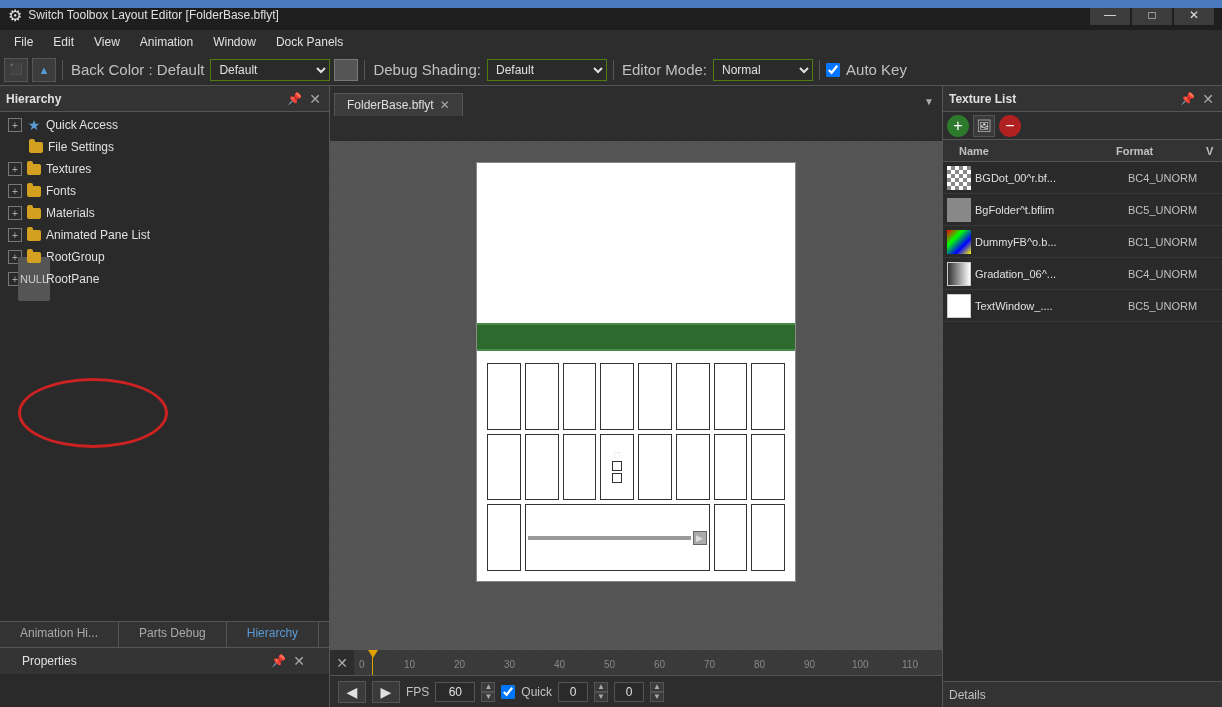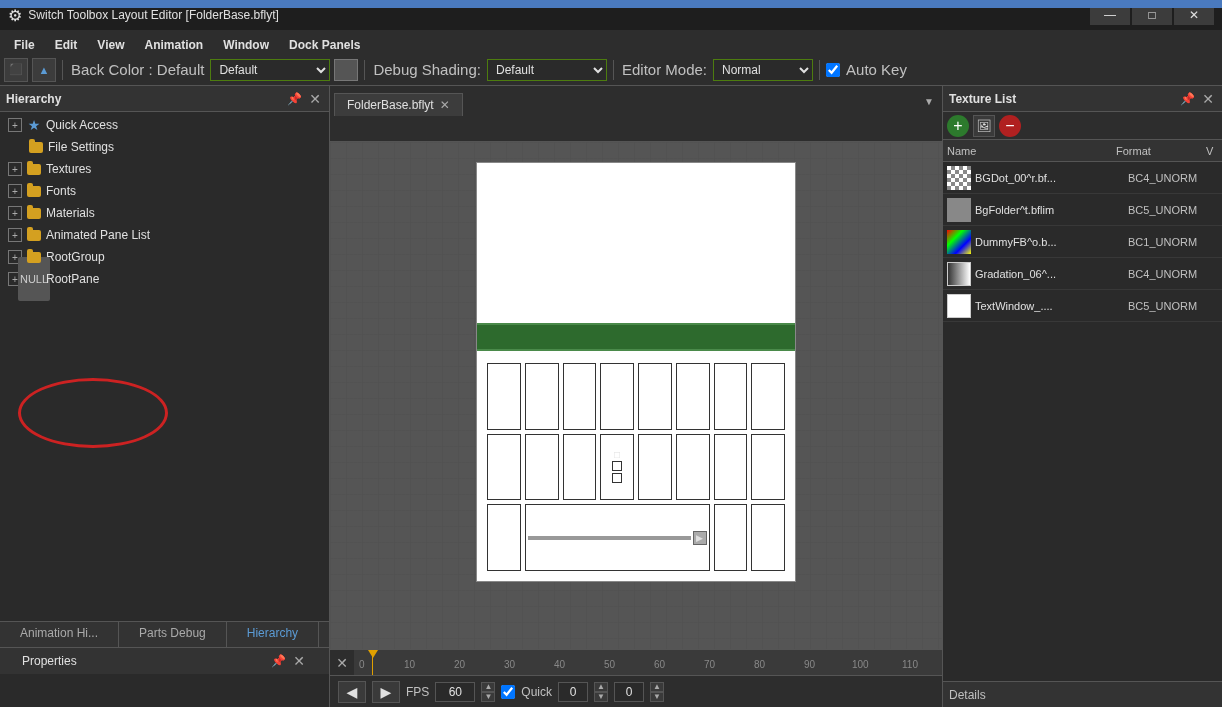--- a/index.html
+++ b/index.html
@@ -49,23 +49,22 @@
       justify-content: center;
       font-size: 12px;
     }
 
     
     #menu-bar {
       width: 100%;
       height: 24px;
       background: #2d2d2d;
       display: flex;
-      align-items: flex-end;
+      align-items: center;
       padding: 0 4px;
-      font-weight: bold;
     }
     .menu-item {
       padding: 2px 10px;
       cursor: pointer;
       color: #e0e0e0;
       font-size: 12px;
     }
 
     
     #toolbar {
@@ -563,21 +562,22 @@
     #texture-columns {
       display: flex;
       height: 22px;
       background: #333;
       border-bottom: 1px solid #555;
       align-items: center;
     }
     .texture-col {
       font-size: 11px;
       color: #c0c0c0;
-      padding: 0 4px;
+      padding: 0 16px;
+      font-weight: bold;
     }
     .texture-col-name { flex: 1; }
     .texture-col-format { width: 90px; }
     .texture-col-v { width: 20px; }
     #texture-list { flex: 1; overflow: auto; }
     .texture-row {
       display: flex;
       align-items: center;
       height: 32px;
       border-bottom: 1px solid #383838;

